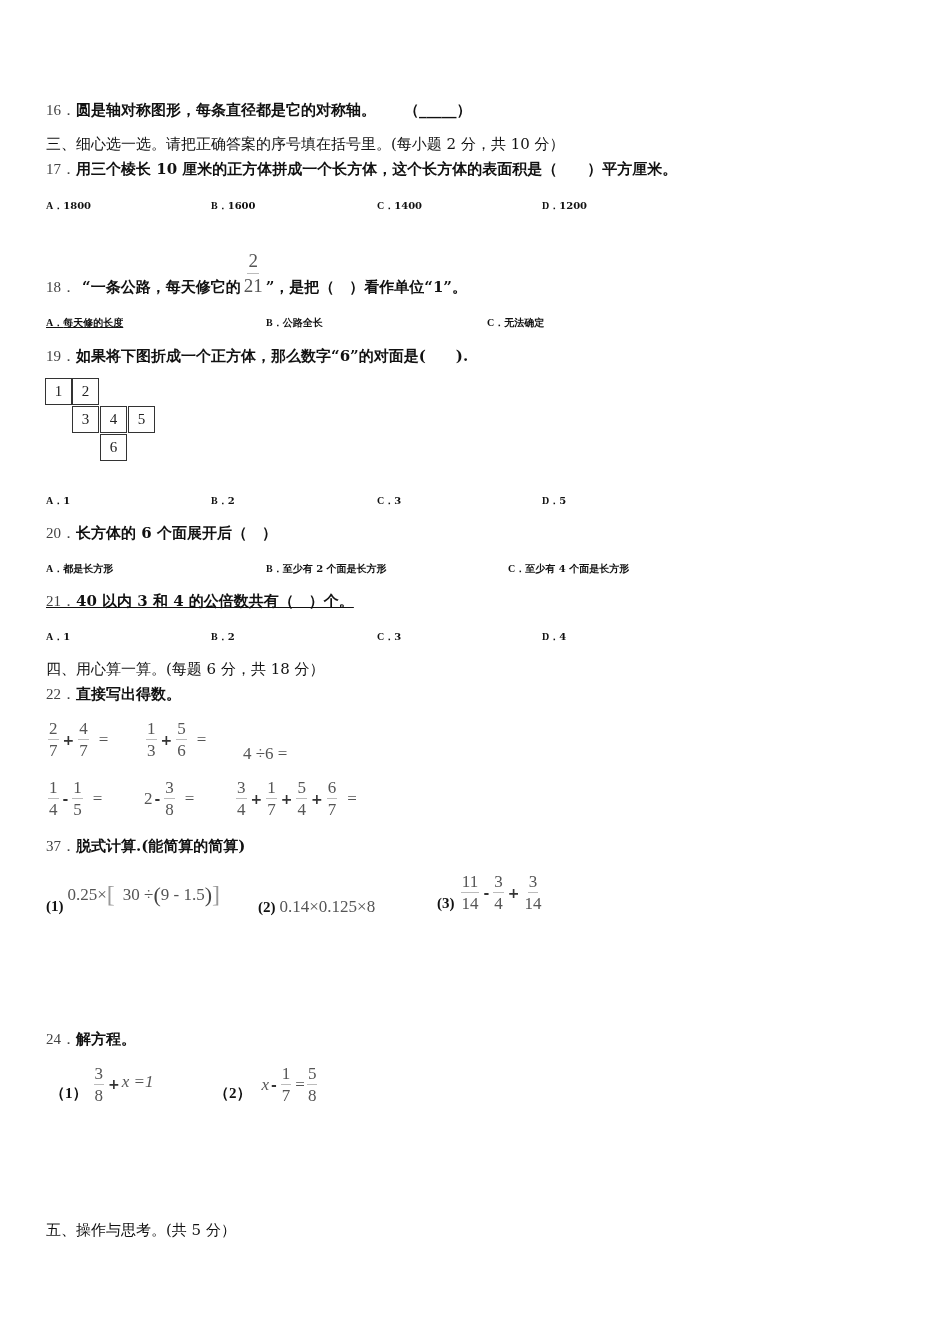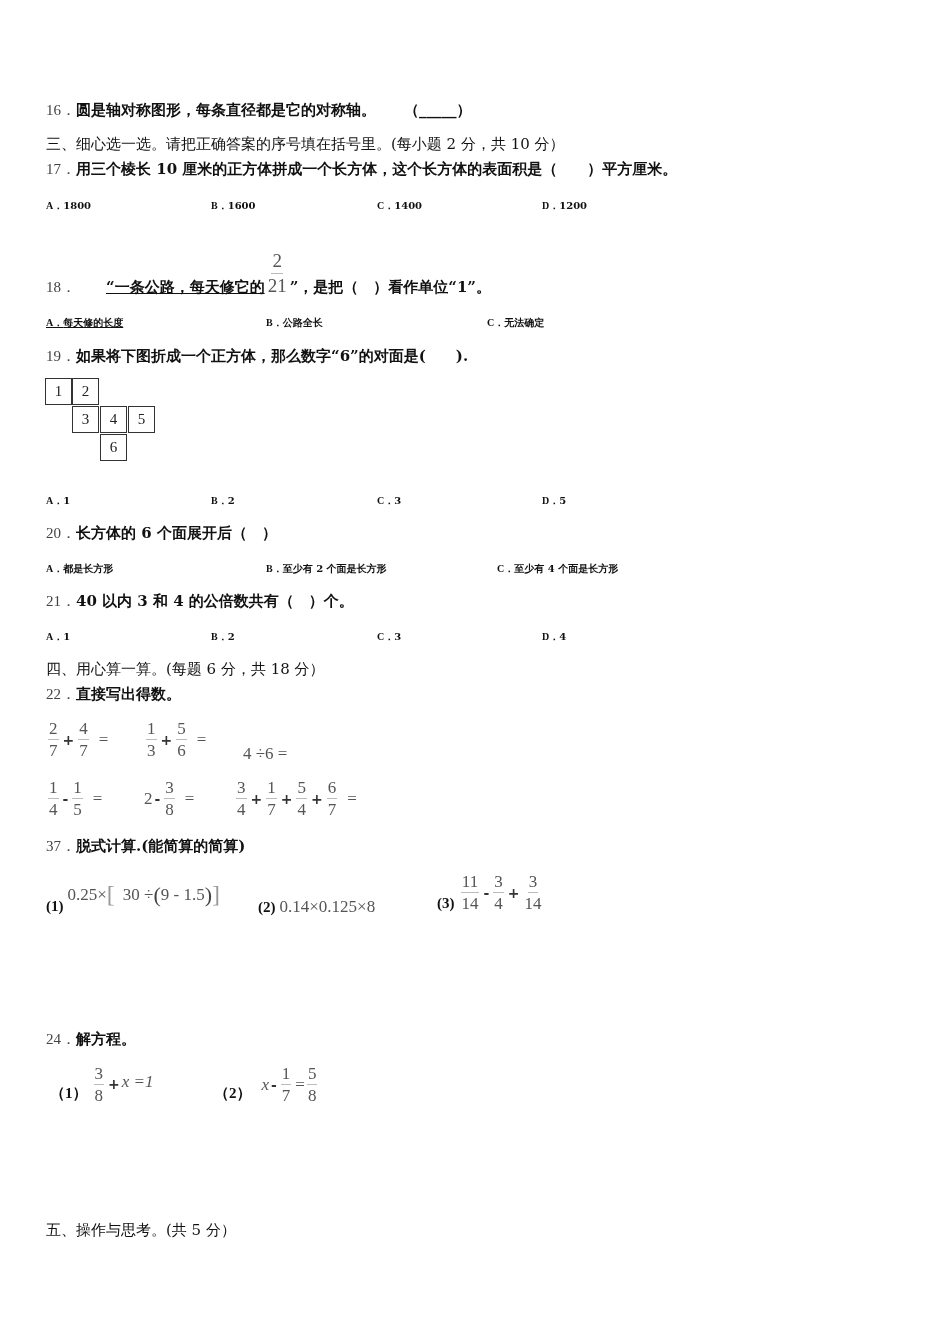--- a/index.html
+++ b/index.html
@@ -51,21 +51,21 @@
 <div class="line" style="top:161px;">
   <span class="num">17．</span><span>用三个棱长 10 厘米的正方体拼成一个长方体，这个长方体的表面积是（　　）平方厘米。</span>
 </div>
 <div class="opt" style="left:46px; top:196px;"><span class="lbl">A．</span><span>1800</span></div>
 <div class="opt" style="left:211px; top:196px;"><span class="lbl">B．</span><span>1600</span></div>
 <div class="opt" style="left:377px; top:196px;"><span class="lbl">C．</span><span>1400</span></div>
 <div class="opt" style="left:542px; top:196px;"><span class="lbl">D．</span><span>1200</span></div>
 
 <div class="line" style="top:250px; line-height:20px; display:flex; align-items:flex-end;">
   <span class="num">18．</span>
-  <span style="margin-left:30px;text-decoration:underline;">“一条公路，每天修它的</span>
+  <span style="margin-left:6px;">“一条公路，每天修它的</span>
   <span class="frac" style="font-size:19px; line-height:22px;">
     <span class="n">2</span>
     <span class="d">21</span>
   </span>
   <span>”，是把（　）看作单位“1”。</span>
 </div>
 <div class="opt" style="left:46px; top:313px;text-decoration:underline;"><span class="lbl">A．</span><span>每天修的长度</span></div>
 <div class="opt" style="left:266px; top:313px;"><span class="lbl">B．</span><span>公路全长</span></div>
 <div class="opt" style="left:487px; top:313px;"><span class="lbl">C．</span><span>无法确定</span></div>
 
@@ -83,23 +83,23 @@
 <div class="opt" style="left:46px; top:491px;"><span class="lbl">A．</span><span>1</span></div>
 <div class="opt" style="left:211px; top:491px;"><span class="lbl">B．</span><span>2</span></div>
 <div class="opt" style="left:377px; top:491px;"><span class="lbl">C．</span><span>3</span></div>
 <div class="opt" style="left:542px; top:491px;"><span class="lbl">D．</span><span>5</span></div>
 
 <div class="line" style="top:525px;">
   <span class="num">20．</span><span>长方体的 6 个面展开后（　）</span>
 </div>
 <div class="opt" style="left:46px; top:559px;"><span class="lbl">A．</span><span>都是长方形</span></div>
 <div class="opt" style="left:266px; top:559px;"><span class="lbl">B．</span><span>至少有 2 个面是长方形</span></div>
-<div class="opt" style="left:497px; top:559px;text-align:right;"><span class="lbl">C．</span><span>至少有 4 个面是长方形</span></div>
-
-<div class="line" style="top:593px;">
+<div class="opt" style="left:508px; top:559px;text-align:right;"><span class="lbl">C．</span><span>至少有 4 个面是长方形</span></div>
+
+<div class="line" style="top:593px;text-decoration:underline;">
   <span class="num">21．</span><span>40 以内 3 和 4 的公倍数共有（　）个。</span>
 </div>
 <div class="opt" style="left:46px; top:627px;"><span class="lbl">A．</span><span>1</span></div>
 <div class="opt" style="left:211px; top:627px;"><span class="lbl">B．</span><span>2</span></div>
 <div class="opt" style="left:377px; top:627px;"><span class="lbl">C．</span><span>3</span></div>
 <div class="opt" style="left:542px; top:627px;"><span class="lbl">D．</span><span>4</span></div>
 
 <div class="line section" style="top:661px;">四、用心算一算。(每题 6 分，共 18 分）</div>
 
 <div class="line" style="top:686px;">

